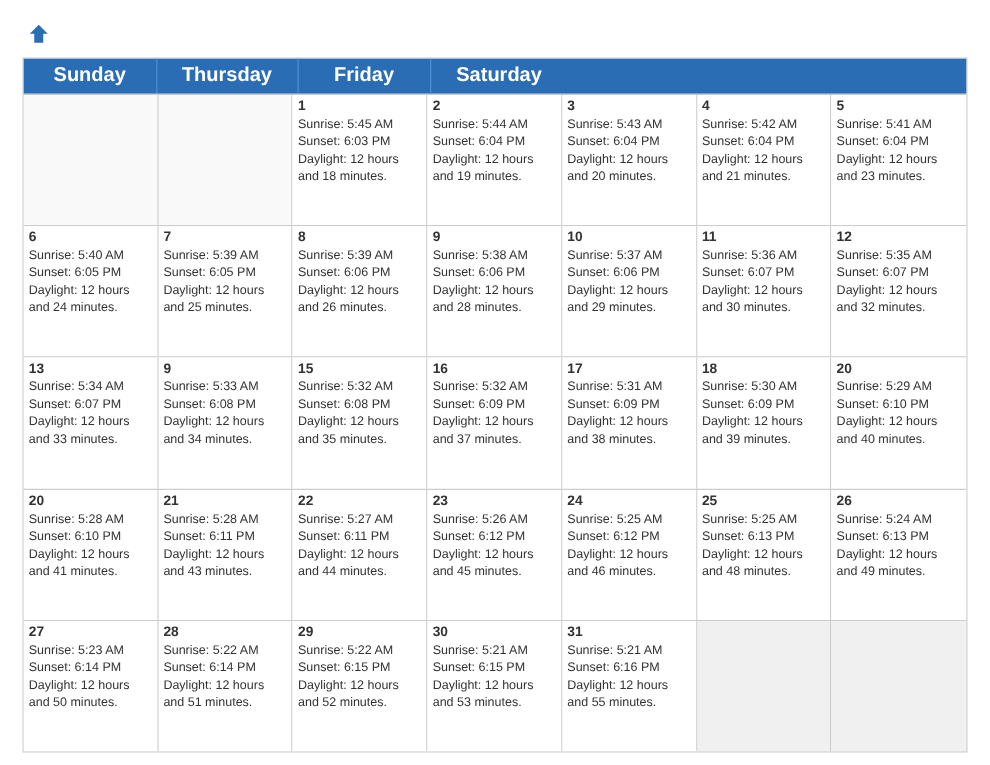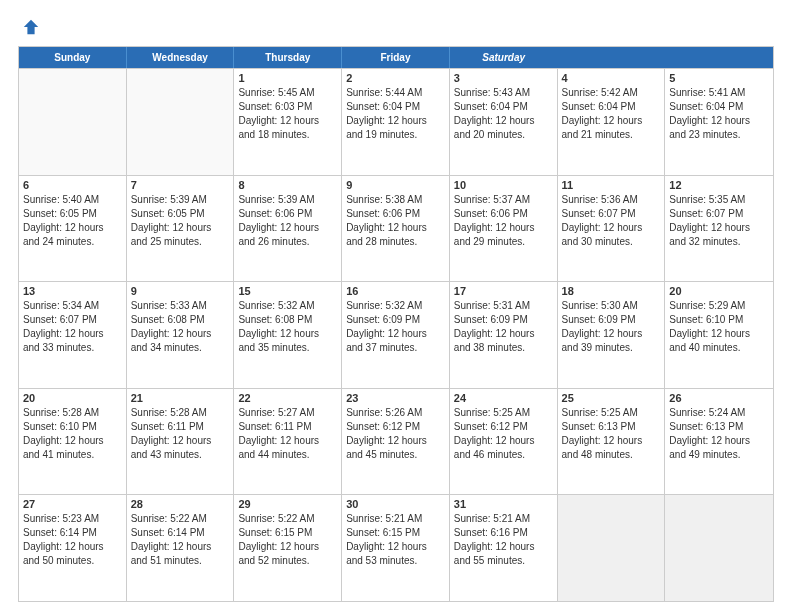--- a/index.html
+++ b/index.html
@@ -67,29 +67,28 @@
       flex-direction: column;
       border: 1px solid #ccc;
     }
     .cal-header-row {
       display: grid;
       grid-template-columns: repeat(7, 1fr);
       background: #2a6db5;
     }
     .cal-header-cell {
       color: #fff;
-      font-size: 10px;
+      font-size: 16px;
       font-weight: bold;
       padding: 5px 20px;
       text-align: center;
       border-right: 1px solid #4a8fd0;
     }
     .cal-header-cell:last-child {
       border-right: none;
-      font-style: italic;
     }
     .cal-body {
       flex: 1;
       display: flex;
       flex-direction: column;
     }
     .cal-row {
       display: grid;
       grid-template-columns: repeat(7, 1fr);
       flex: 1;
@@ -140,21 +139,20 @@
     </div>
     <div class="title-block">
       <div class="month-title"></div>
       <div class="location-title"></div>
     </div>
   </div>
 
   <div class="calendar">
     <div class="cal-header-row">
     <div class="cal-header-cell">Sunday</div>
-        <div class="cal-header-cell">Wednesday</div>
         <div class="cal-header-cell">Thursday</div>
         <div class="cal-header-cell">Friday</div>
         <div class="cal-header-cell">Saturday</div>
       </div>
     <div class="cal-body">
     <div class="cal-row">
           <div class="cal-cell empty"></div>
           <div class="cal-cell empty"></div>
           <div class="cal-cell">
             <span class="day-number">1</span>

